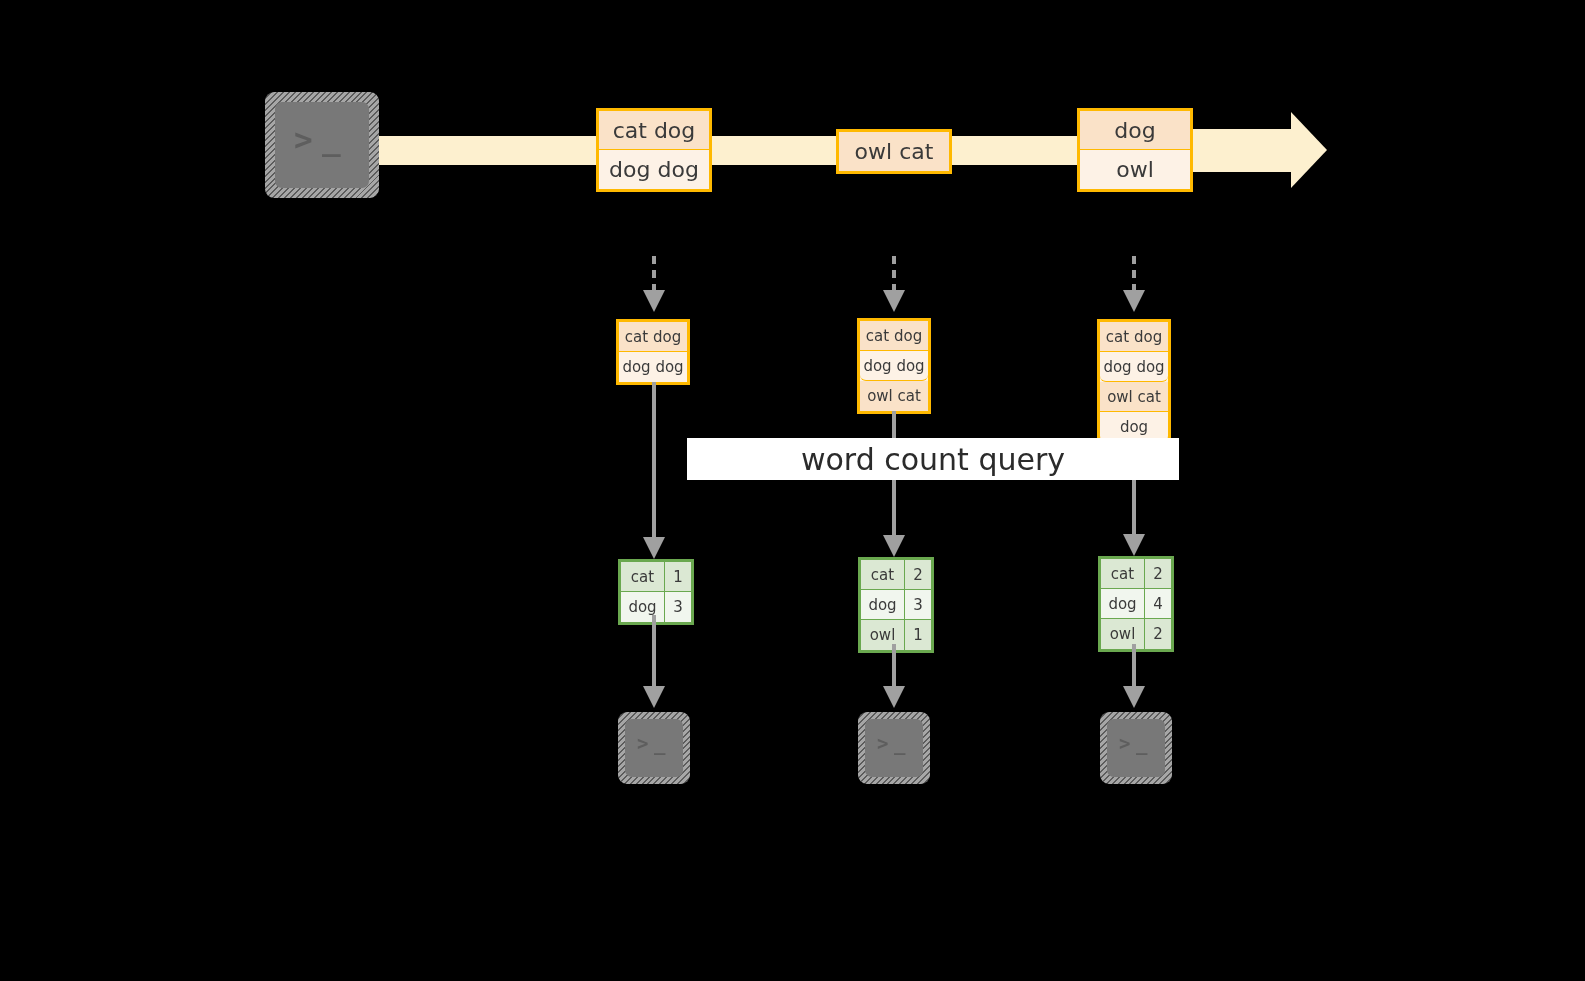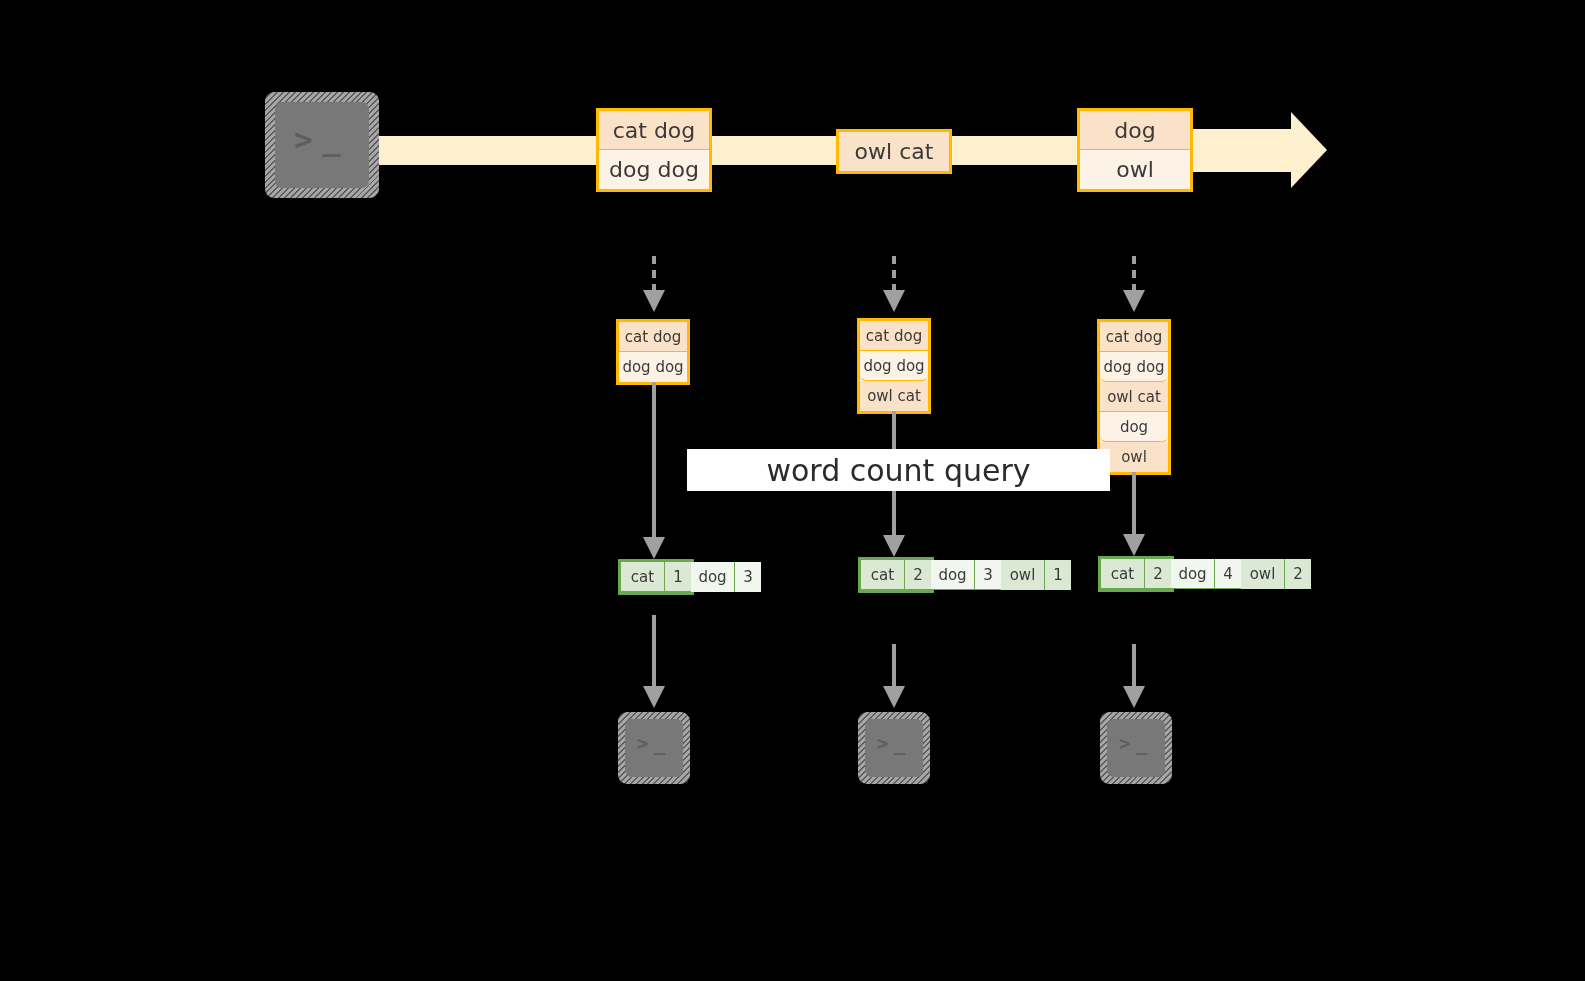--- a/index.html
+++ b/index.html
@@ -87,21 +87,21 @@
   .ostack.big .orow { height: 39px; font-size: 22px; }
   .ostack.small .orow { height: 30px; font-size: 15px; }
 
   
   .gtable {
     position: absolute;
     box-sizing: border-box;
     border: 3px solid #6aa84f;
     background: #f1f6ee;
     display: flex;
-    flex-direction: row;
+    flex-direction: column;
   }
   .gtable .grow {
     display: flex;
     height: 30px;
     border-bottom: 1.5px solid #6aa84f;
     box-sizing: border-box;
   }
   .gtable .grow:last-child { border-bottom: none; }
   .gtable .grow.dark  .gcell { background: #dbe8d3; }
   .gtable .grow.light .gcell { background: #f1f6ee; }
@@ -282,17 +282,17 @@
   <div class="vline" style="left:1132px; top:644px; height:48px;"></div>
   <div class="ahead" style="left:1123px; top:686px;"></div>
 
   <div class="term" style="left:1100px; top:712px; width:72px; height:72px;">
     <div class="hatch"></div>
     <div class="inner" style="left:7px; top:7px; right:7px; bottom:7px;"></div>
     <div class="glyph" style="left:19px; top:22px; font-size:19px;">&gt;</div>
     <div class="glyph" style="left:36px; top:22px; font-size:19px;">_</div>
   </div>
 
-  <div class="band" style="left:687px; top:449px; width:423px; height:42px;text-align:right;">
+  <div class="band" style="left:687px; top:438px; width:492px; height:42px;text-align:right;">
     <span class="bandtext">word count query</span>
   </div>
 
 </div>
 
 </body></html>

